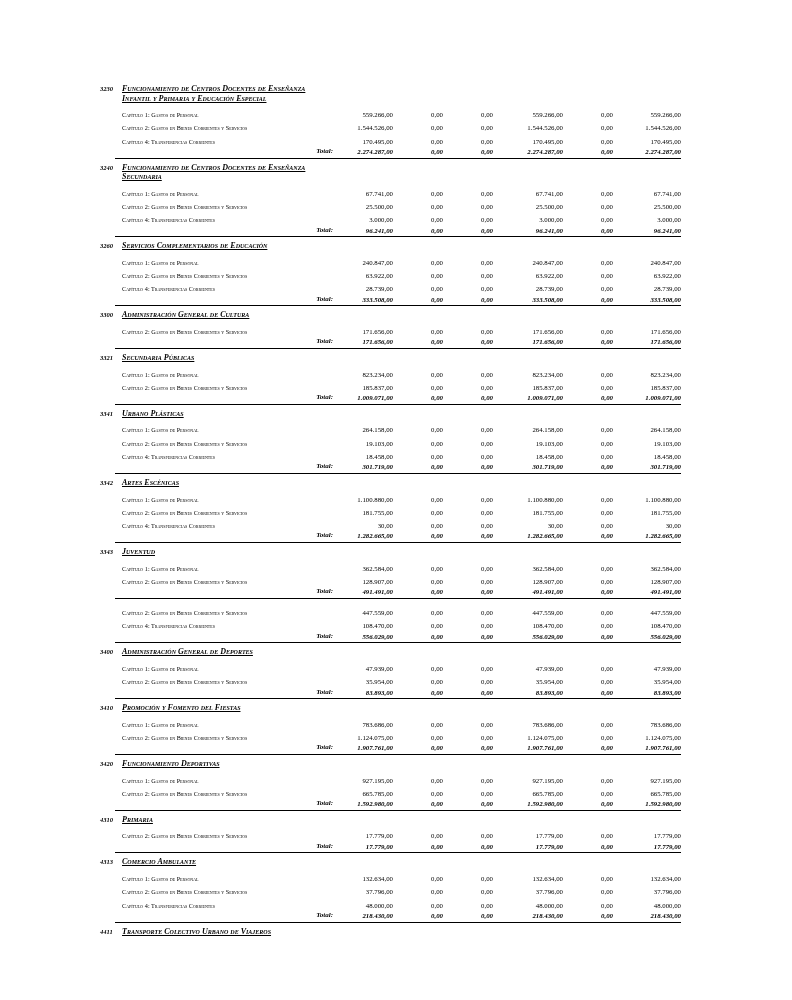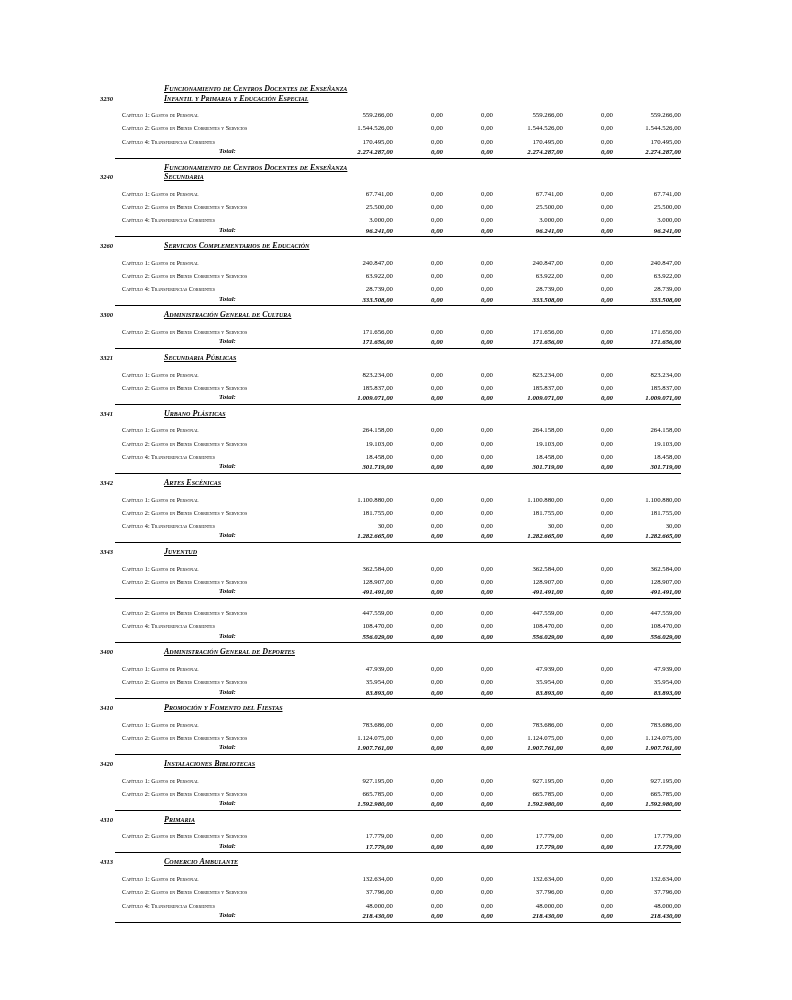--- a/index.html
+++ b/index.html
@@ -11,23 +11,22 @@
     color:#000;
     overflow:hidden;
   }
   .content{
     position:absolute;
     left:100px;top:84px;
     width:581px;
   }
   .sec-head{
     display:flex;
-    align-items:flex-end;
+    align-items:flex-start;
     margin:4px 0 2px 0;
-    gap:42px;
   }
   .section:first-child .sec-head{margin-top:0;}
   .code{
     flex:0 0 22px;
     font-size:6.5px;
     font-weight:bold;
     font-style:italic;
     line-height:9.5px;
   }
   .title{
@@ -54,21 +53,21 @@
     white-space:nowrap;
     overflow:hidden;
   }
   .row .num{
     text-align:right;
     font-size:6.8px;
     white-space:nowrap;
   }
   .row.total{height:10.5px;}
   .row.total .label{
-    text-align:center;
+    text-align:right;
     font-weight:bold;
     font-style:italic;
     font-variant-caps:normal;
     font-size:7px;
   }
   .row.total .num{
     font-weight:bold;
     font-style:italic;
   }
   .rule{
@@ -544,21 +543,21 @@
     <span class="num">0,00</span>
     <span class="num">1.907.761,00</span>
   </div>
 <hr class="rule">
         </div>
   </section>
 
   <section class="section">
     <div class="sec-head">
       <span class="code">3420</span>
-      <h2 class="title">Instalaciones Bibliotecas</h2>
+      <h2 class="title">Funcionamiento Deportivas</h2>
     </div>
     <div class="rows">
   <div class="row">
     <span class="label">Capítulo 1: Gastos de Personal</span>
     <span class="num">927.195,00</span>
     <span class="num">0,00</span>
     <span class="num">0,00</span>
     <span class="num">927.195,00</span>
     <span class="num">0,00</span>
     <span class="num">927.195,00</span>
@@ -658,14 +657,21 @@
     <span class="num">0,00</span>
     <span class="num">0,00</span>
     <span class="num">218.430,00</span>
     <span class="num">0,00</span>
     <span class="num">218.430,00</span>
   </div>
 <hr class="rule">
         </div>
   </section>
 
+  <section class="section">
+    <div class="sec-head">
+      <span class="code">4411</span>
+      <h2 class="title">Transporte Colectivo Urbano de Viajeros</h2>
+    </div>
+    <div class="rows"></div>
+  </section>
 </div>
 </div>
 
 </body></html>

